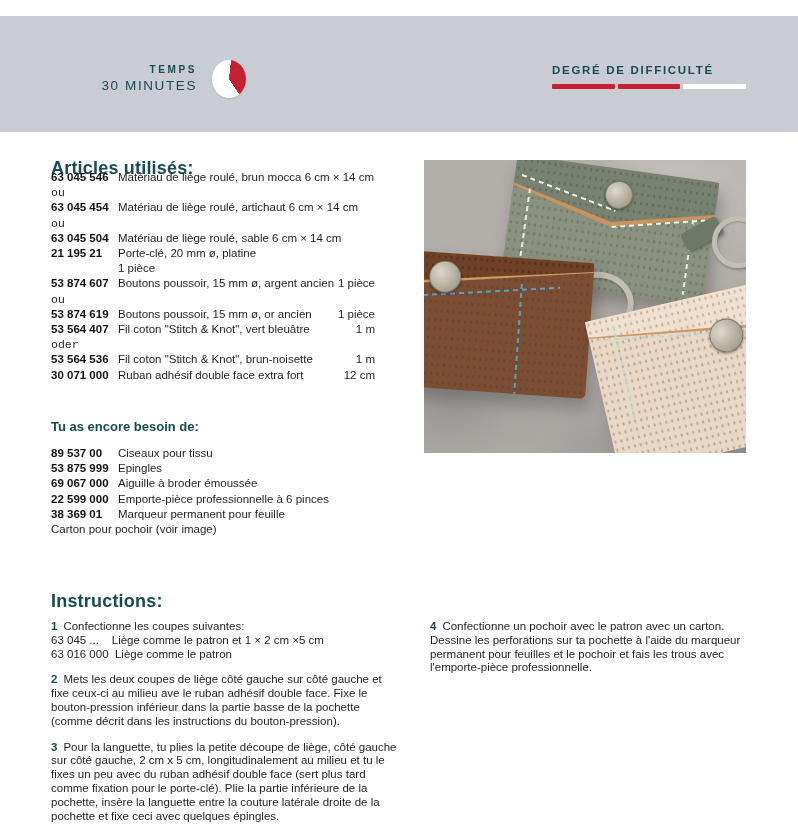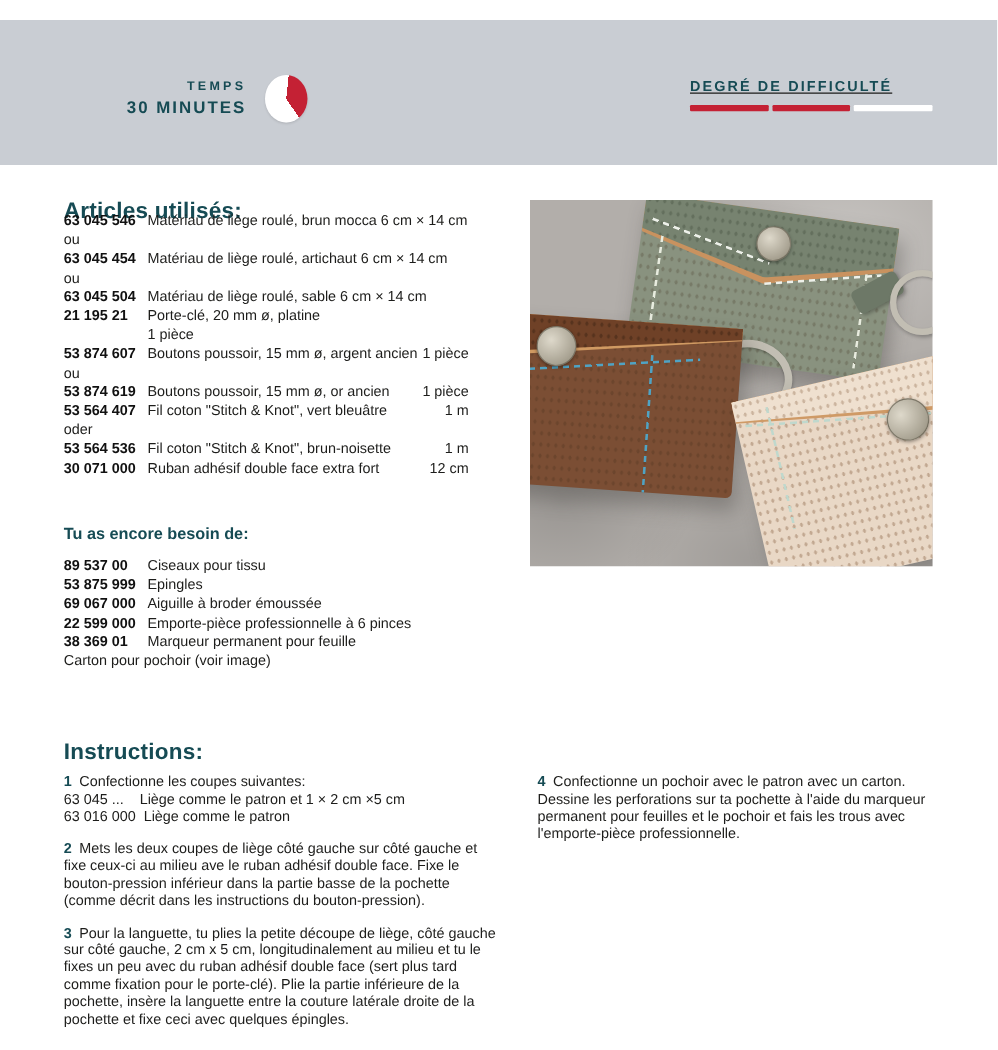--- a/index.html
+++ b/index.html
@@ -3,43 +3,43 @@
 <meta charset="utf-8">
 <style>
   html,body{margin:0;padding:0;background:#ffffff;}
   .page{position:relative;width:798px;height:840px;background:#ffffff;overflow:hidden;
         font-family:"Liberation Sans",sans-serif;color:var(--text,#1d1d1b);margin-top:16px;}
 
   
   .band{position:absolute;left:0;top:0;width:798px;height:116px;background:var(--band,#c9cdd3);}
   .time-block{position:absolute;right:601px;top:48px;text-align:right;color:var(--teal,#164b54);}
   .time-label{font-size:10px;font-weight:bold;letter-spacing:2.6px;}
-  .time-value{font-size:13.5px;font-weight:bold;letter-spacing:1.6px;margin-top:3px;}
+  .time-value{font-size:13.5px;font-weight:normal;letter-spacing:1.6px;margin-top:3px;}
   .timer-icon{position:absolute;left:212px;top:44px;width:34px;height:38px;border-radius:50%;
               background:conic-gradient(from 6deg,var(--red,#c42134) 0 140deg,#ffffff 140deg 360deg);
               box-shadow:0 1px 2px rgba(0,0,0,.12);}
-  .difficulty{position:absolute;left:552px;top:48px;width:194px;text-decoration:underline;}
+  .difficulty{position:absolute;left:552px;top:48px;width:194px;}
   .diff-label{font-size:11.5px;font-weight:bold;letter-spacing:1.7px;color:var(--teal,#164b54);}
   .diff-bar{display:flex;gap:3px;margin-top:8px;}
   .diff-bar .seg{height:5px;flex:1;background:#ffffff;border-radius:1px;}
   .diff-bar .seg.filled{background:var(--red,#c42134);}
 
   
   .h-big{position:absolute;left:51px;margin:0;font-size:18px;font-weight:bold;letter-spacing:.2px;
          color:var(--teal,#164b54);}
   .h-small{position:absolute;left:51px;margin:0;font-size:13px;font-weight:bold;
            color:var(--teal,#164b54);}
 
   
   .list{position:absolute;left:51px;font-size:11.5px;line-height:15.2px;}
   .row{display:grid;grid-template-columns:67px 1fr auto;width:324px;}
   .row .num{font-weight:bold;color:#111;}
   .row .desc{}
   .row .qty{text-align:right;}
-  .row.connector{grid-template-columns:1fr;}
+  .row.connector{grid-template-columns:1fr;font-family:Liberation Mono, monospace;}
   .row.full{grid-template-columns:1fr;}
 
   
   .col{position:absolute;top:604px;font-size:11.5px;line-height:13.8px;}
   .col.left{left:51px;width:347px;}
   .col.right{left:430px;width:318px;}
   .step{margin:0 0 12px 0;}
   .step .stepnum{font-weight:bold;color:var(--teal,#164b54);margin-right:6px;}
   .step .steptext{white-space:pre-wrap;}
 

